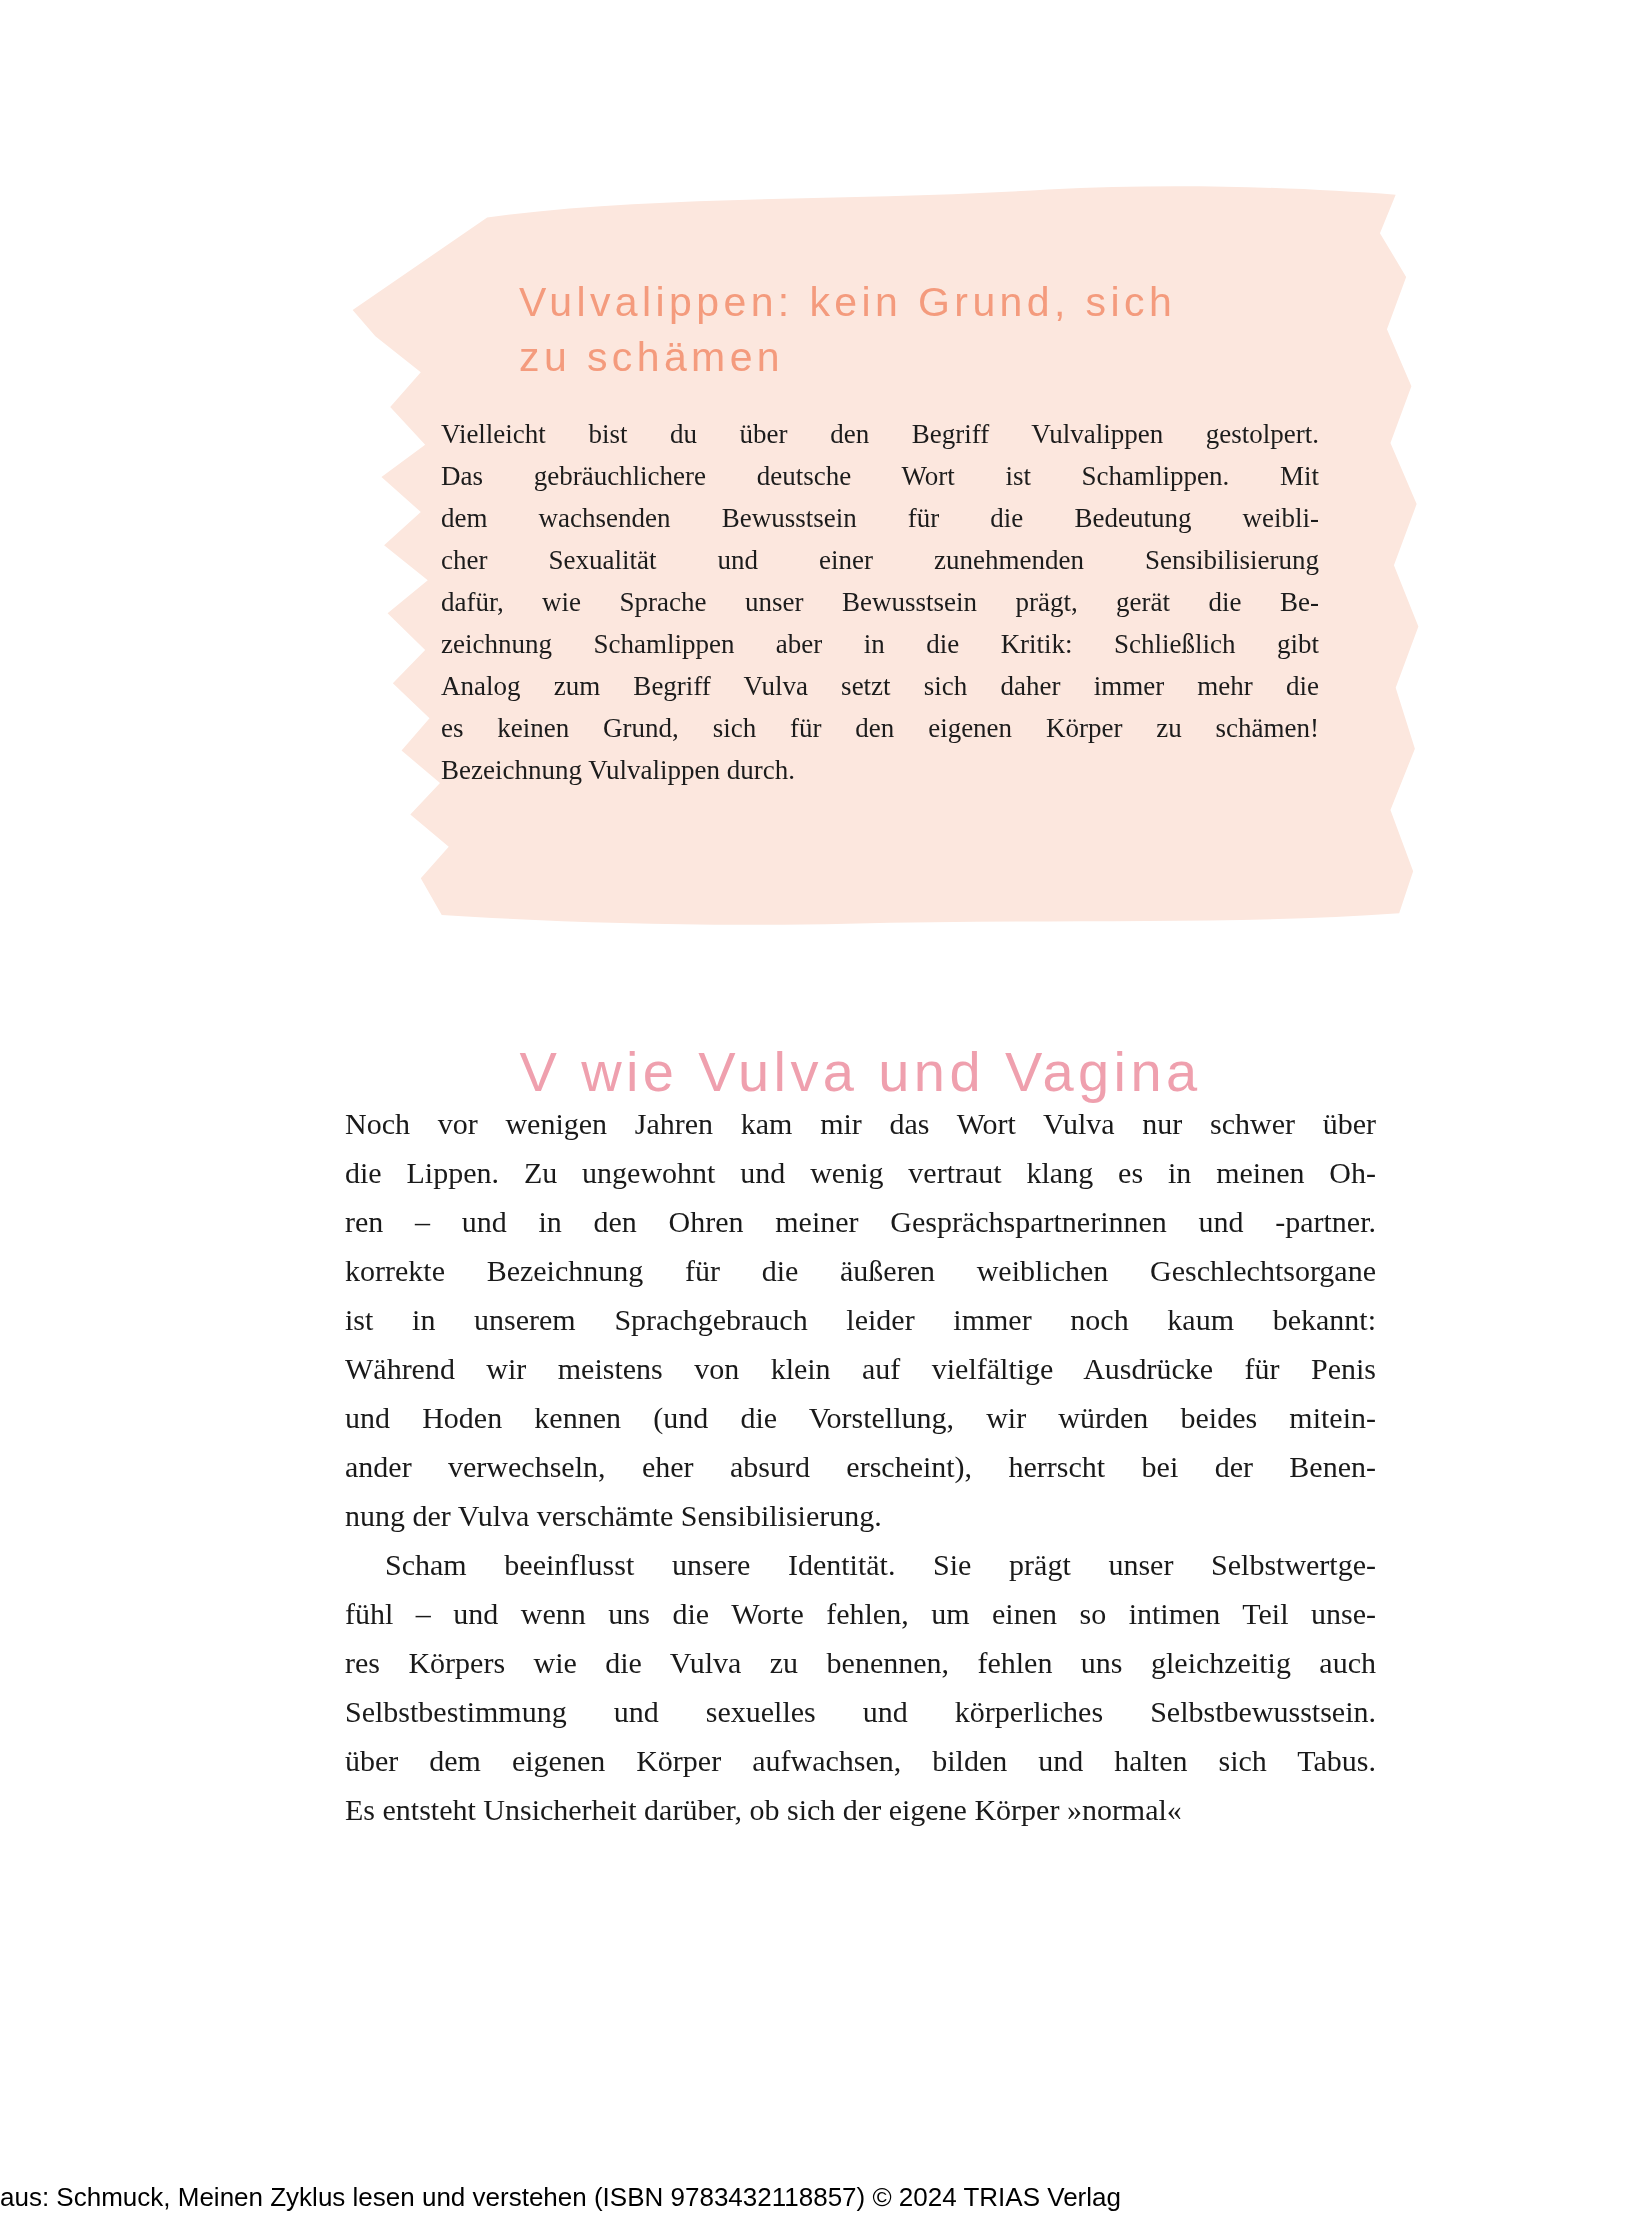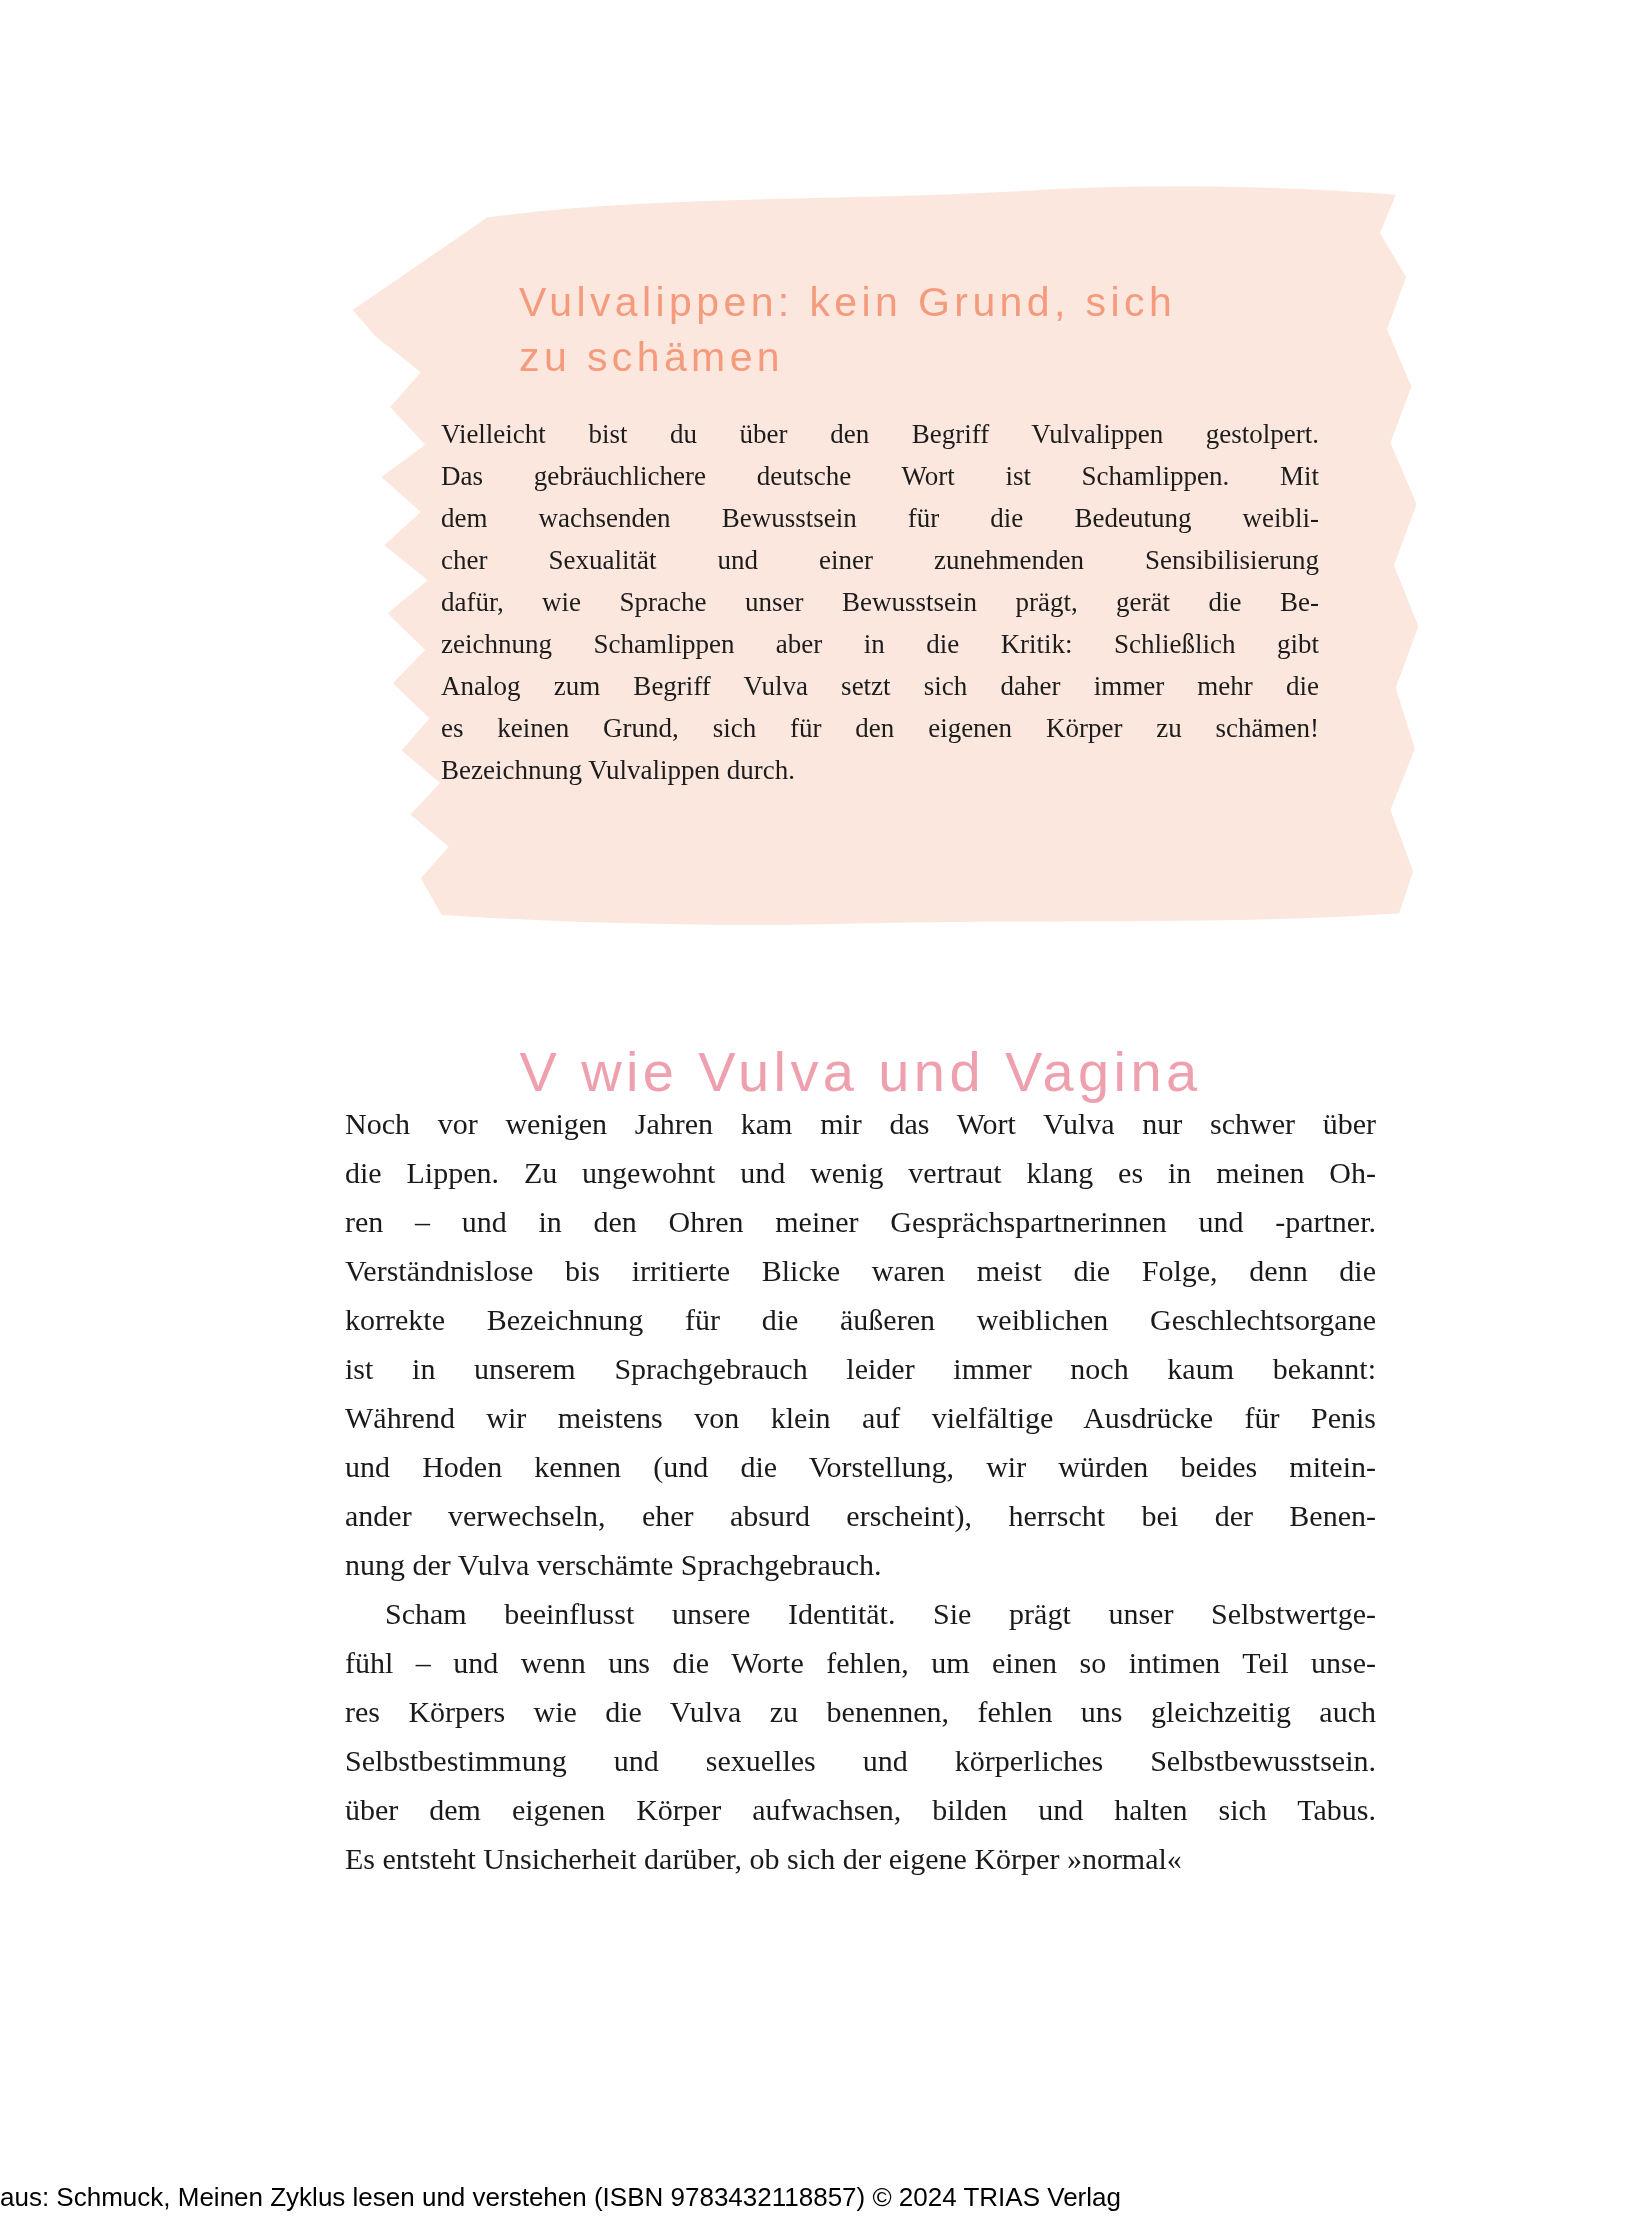--- a/index.html
+++ b/index.html
@@ -89,27 +89,26 @@
         <div class="line">Bezeichnung Vulvalippen durch.</div>
       </div>
   </div>
 
   <h1 class="chapter-title">V wie Vulva und Vagina</h1>
 
   <div class="body-paragraphs">
       <div class="line just">Noch vor wenigen Jahren kam mir das Wort Vulva nur schwer über</div>
       <div class="line just">die Lippen. Zu ungewohnt und wenig vertraut klang es in meinen Oh-</div>
       <div class="line just">ren – und in den Ohren meiner Gesprächspartnerinnen und -partner.</div>
-      <div class="line just">Verständnislose bis irritierte Blicke waren meist die Folge, denn die</div>
       <div class="line just">korrekte Bezeichnung für die äußeren weiblichen Geschlechtsorgane</div>
       <div class="line just">ist in unserem Sprachgebrauch leider immer noch kaum bekannt:</div>
       <div class="line just">Während wir meistens von klein auf vielfältige Ausdrücke für Penis</div>
       <div class="line just">und Hoden kennen (und die Vorstellung, wir würden beides mitein-</div>
       <div class="line just">ander verwechseln, eher absurd erscheint), herrscht bei der Benen-</div>
-      <div class="line">nung der Vulva verschämte Sprachgebrauch.</div>
+      <div class="line">nung der Vulva verschämte Sensibilisierung.</div>
       <div class="line just ind">Scham beeinflusst unsere Identität. Sie prägt unser Selbstwertge-</div>
       <div class="line just">fühl – und wenn uns die Worte fehlen, um einen so intimen Teil unse-</div>
       <div class="line just">res Körpers wie die Vulva zu benennen, fehlen uns gleichzeitig auch</div>
       <div class="line just">Selbstbestimmung und sexuelles und körperliches Selbstbewusstsein.</div>
       <div class="line just">über dem eigenen Körper aufwachsen, bilden und halten sich Tabus.</div>
       <div class="line">Es entsteht Unsicherheit darüber, ob sich der eigene Körper »normal«</div>
     </div>
 
 
   <div class="copyright-credit">aus: Schmuck, Meinen Zyklus lesen und verstehen (ISBN 9783432118857) © 2024 TRIAS Verlag</div>

